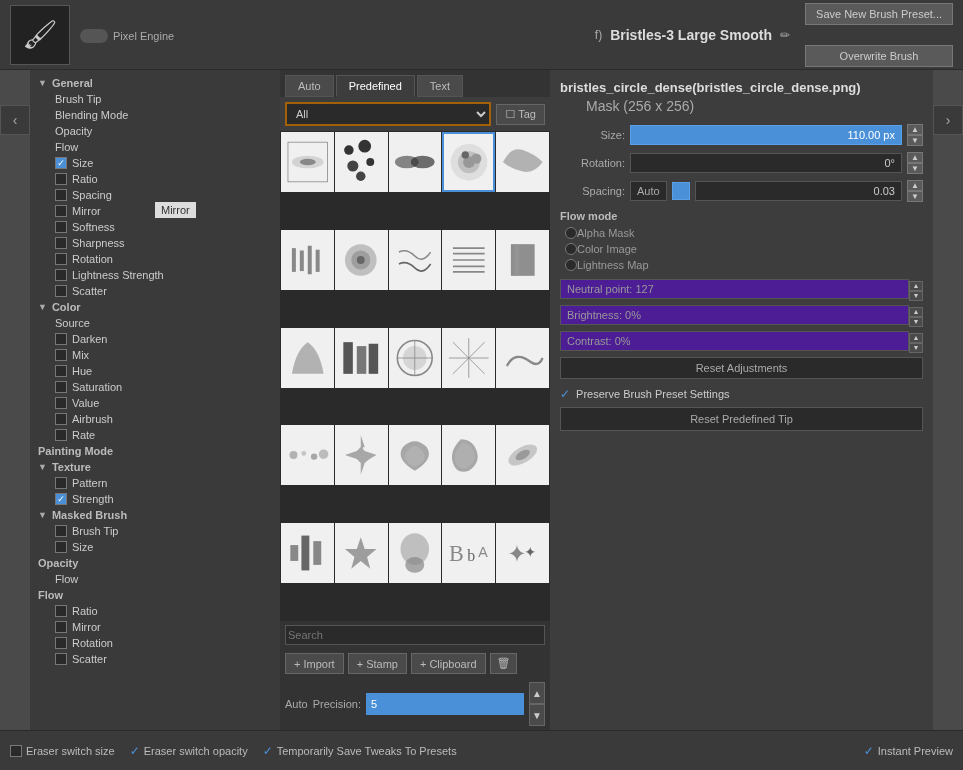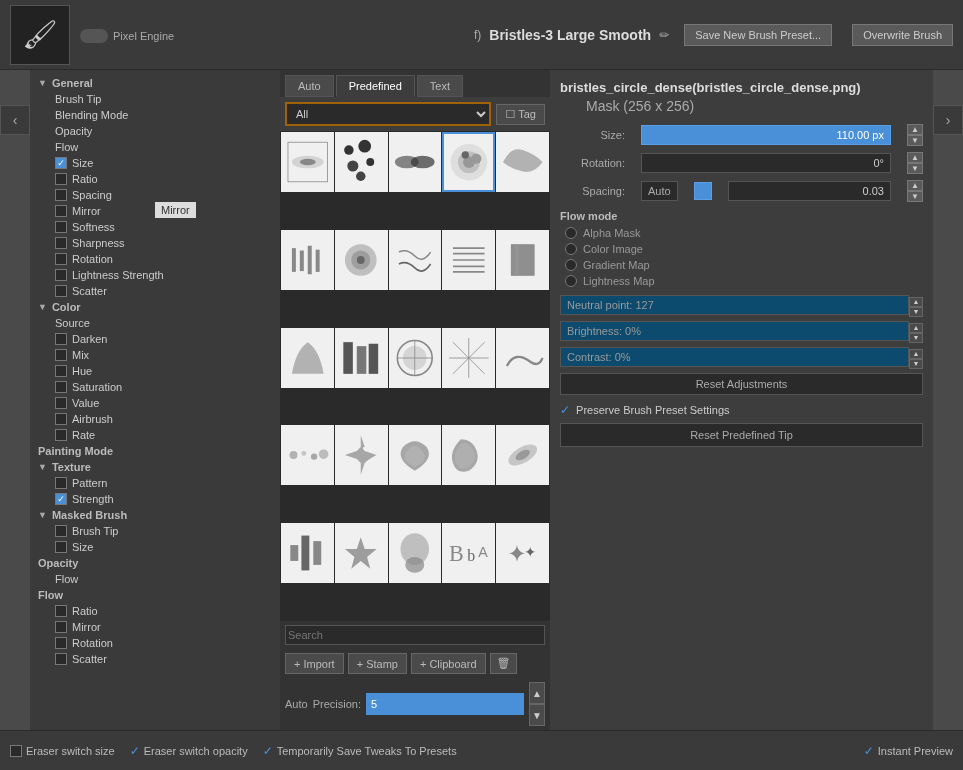--- a/index.html
+++ b/index.html
@@ -57,21 +57,21 @@
     .pixel-toggle {
       width: 28px;
       height: 14px;
       border-radius: 7px;
       background: #555;
       display: inline-block;
     }
     .top-right-buttons {
       margin-left: auto;
       display: flex;
-      flex-direction: row;
+      flex-direction: column;
       gap: 20px;
     }
     .preset-btn {
       background: #5a5a5a;
       border: 1px solid #777;
       color: #ccc;
       padding: 4px 10px;
       cursor: pointer;
       font-size: 11px;
       white-space: nowrap;
@@ -323,21 +323,21 @@
     .brush-info-sub {
       color: #aaa;
       font-size: 14px;
       margin-bottom: 10px;
       margin-left: 26px;
     }
     .prop-row {
       display: flex;
       align-items: center;
       margin-bottom: 6px;
-      gap: 16px;
+      gap: 5px;
     }
     .prop-label {
       width: 65px;
       color: #aaa;
       font-size: 11px;
       text-align: right;
       flex-shrink: 0;
     }
     .prop-input {
       flex: 1;
@@ -385,42 +385,41 @@
     }
     .section-header-right {
       color: #bbb;
       font-size: 11px;
       font-weight: bold;
       margin: 8px 0 5px 0;
     }
     .radio-row {
       display: flex;
       align-items: center;
-      gap: 6px;
       margin-bottom: 4px;
       padding-left: 5px;
     }
     .radio-circle {
       width: 12px;
       height: 12px;
       border-radius: 50%;
       border: 1px solid #777;
       background: #2a2a2a;
       flex-shrink: 0;
     }
     .radio-label {
       color: #999;
       font-size: 11px;
     }
     .adjustments-section {
       margin-top: 8px;
     }
     .adj-input {
       width: 100%;
-      background: #0c4a6e;
+      background: #4c1d95;
       border: 1px solid #555;
       color: #999;
       padding: 3px 6px;
       font-size: 11px;
       margin-bottom: 3px;
       display: flex;
       align-items: center;
       justify-content: space-between;
     }
     .adj-spin {
@@ -898,24 +897,20 @@
 
     <div class="section-header-right">Flow mode</div>
 
     <div class="radio-row">
       <div class="radio-circle"></div>
       <span class="radio-label">Alpha Mask</span>
     </div>
     <div class="radio-row">
       <div class="radio-circle"></div>
       <span class="radio-label">Color Image</span>
-    </div>
-    <div class="radio-row">
-      <div class="radio-circle"></div>
-      <span class="radio-label">Gradient Map</span>
     </div>
     <div class="radio-row">
       <div class="radio-circle"></div>
       <span class="radio-label">Lightness Map</span>
     </div>
 
     <div class="adjustments-section">
       <div class="adj-row">
         <div class="adj-input" style="flex:1;">
           <span>Neutral point: 127</span>

